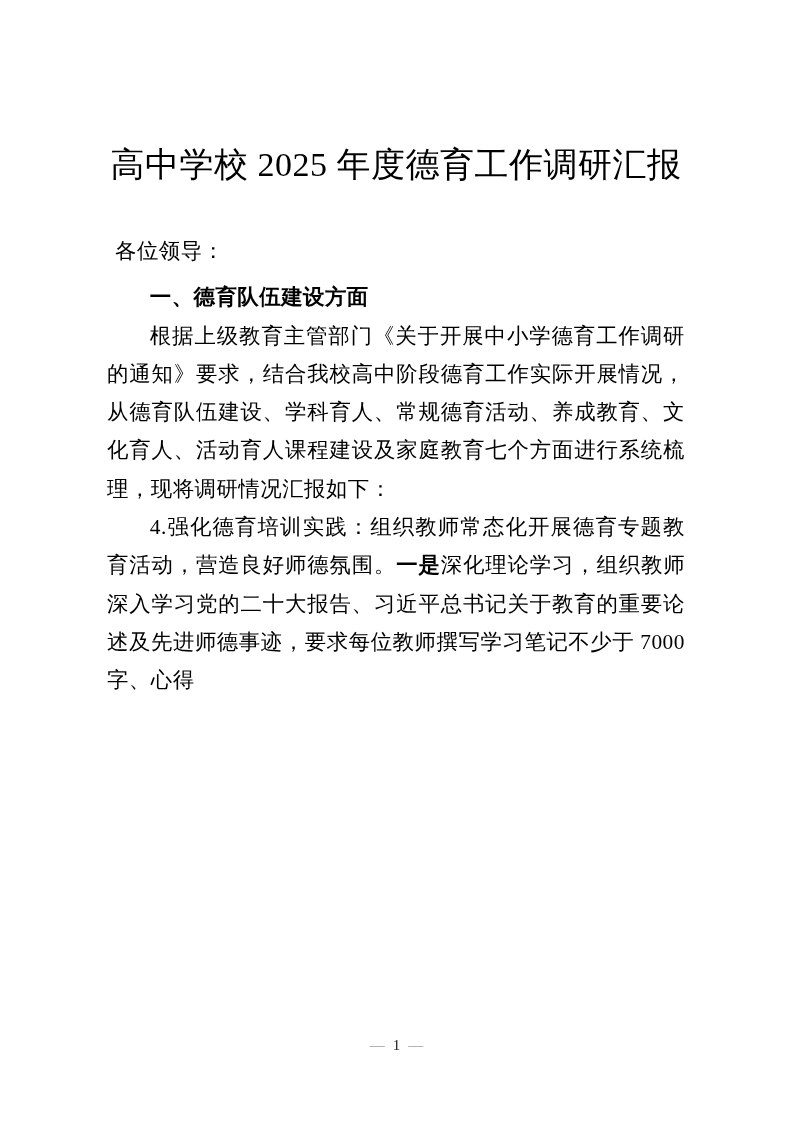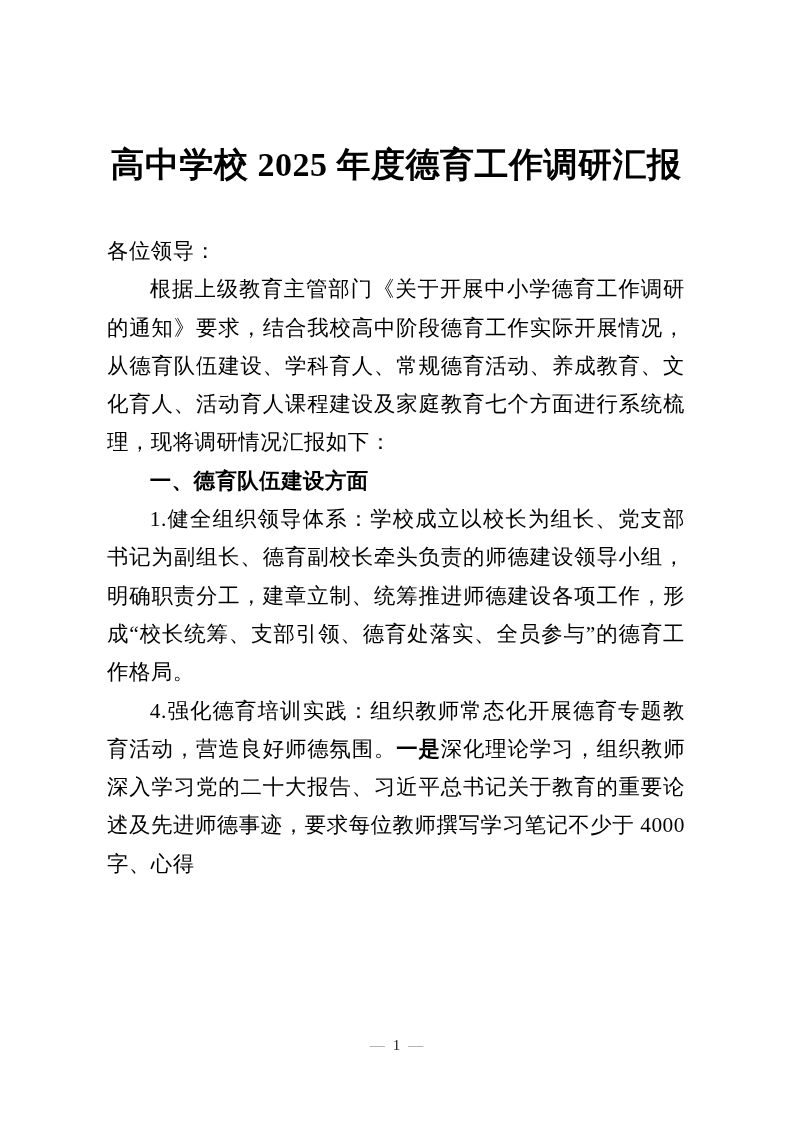--- a/index.html
+++ b/index.html
@@ -21,33 +21,33 @@
     left: 107px;
     top: 0;
     width: 578px;
     padding-top: 141px;
   }
   .doc-title {
     margin: 0;
     text-align: center;
     font-size: 34px;
     line-height: 48px;
-    font-weight: 700;
+    font-weight: 400;
     letter-spacing: 0.5px;
     white-space: nowrap;
   }
   .doc-body {
     margin-top: 43px;
     font-size: 21.4px;
     line-height: 38.3px;
     text-align: justify;
     letter-spacing: 0.5px;
   }
   .salutation {
-    margin: 0;
+    margin: 8px;
     text-indent: 0;
   }
   .para {
     margin: 0;
     text-indent: 2em;
   }
   .para.heading {
     font-weight: 700;
   }
   .bold {
@@ -72,23 +72,22 @@
 </style>
 </head>
 <body>
 
 <div class="page">
   <div class="content">
     <h1 class="doc-title">高中学校 2025 年度德育工作调研汇报</h1>
     <div class="doc-body">
       <p class="salutation">各位领导：</p>
       <div>
+          <p class="para heading"><span class="bold">一、德育队伍建设方面</span></p>
           <p class="para"><span>根据上级教育主管部门《关于开展中小学德育工作调研的通知》要求，结合我校高中阶段德育工作实际开展情况，从德育队伍建设、学科育人、常规德育活动、养成教育、文化育人、活动育人课程建设及家庭教育七个方面进行系统梳理，现将调研情况汇报如下：</span></p>
-          <p class="para heading"><span class="bold">一、德育队伍建设方面</span></p>
-          <p class="para"><span>1.健全组织领导体系：学校成立以校长为组长、党支部书记为副组长、德育副校长牵头负责的师德建设领导小组，明确职责分工，建章立制、统筹推进师德建设各项工作，形成“校长统筹、支部引领、德育处落实、全员参与”的德育工作格局。</span></p>
-          <p class="para"><span>4.强化德育培训实践：组织教师常态化开展德育专题教育活动，营造良好师德氛围。</span><span class="bold">一是</span><span>深化理论学习，组织教师深入学习党的二十大报告、习近平总书记关于教育的重要论述及先进师德事迹，要求每位教师撰写学习笔记不少于 4000 字、心得</span></p>
+          <p class="para"><span>4.强化德育培训实践：组织教师常态化开展德育专题教育活动，营造良好师德氛围。</span><span class="bold">一是</span><span>深化理论学习，组织教师深入学习党的二十大报告、习近平总书记关于教育的重要论述及先进师德事迹，要求每位教师撰写学习笔记不少于 7000 字、心得</span></p>
         </div>
     </div>
   </div>
   <div class="page-footer">
     <span class="footer-dash">—</span><span class="footer-num">1</span><span class="footer-dash">—</span>
   </div>
 </div>
 
 </body></html>

